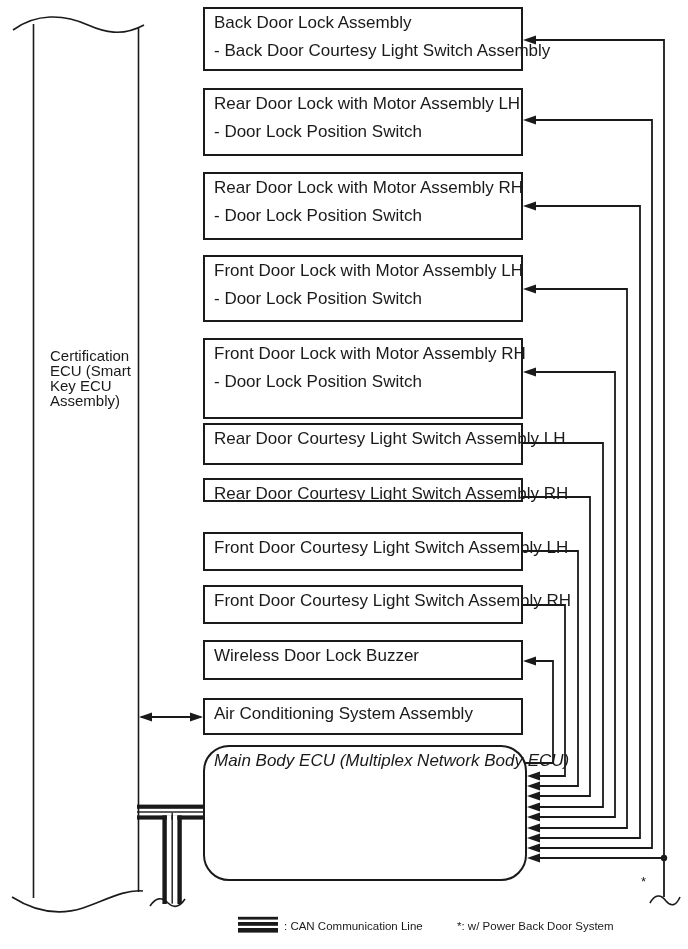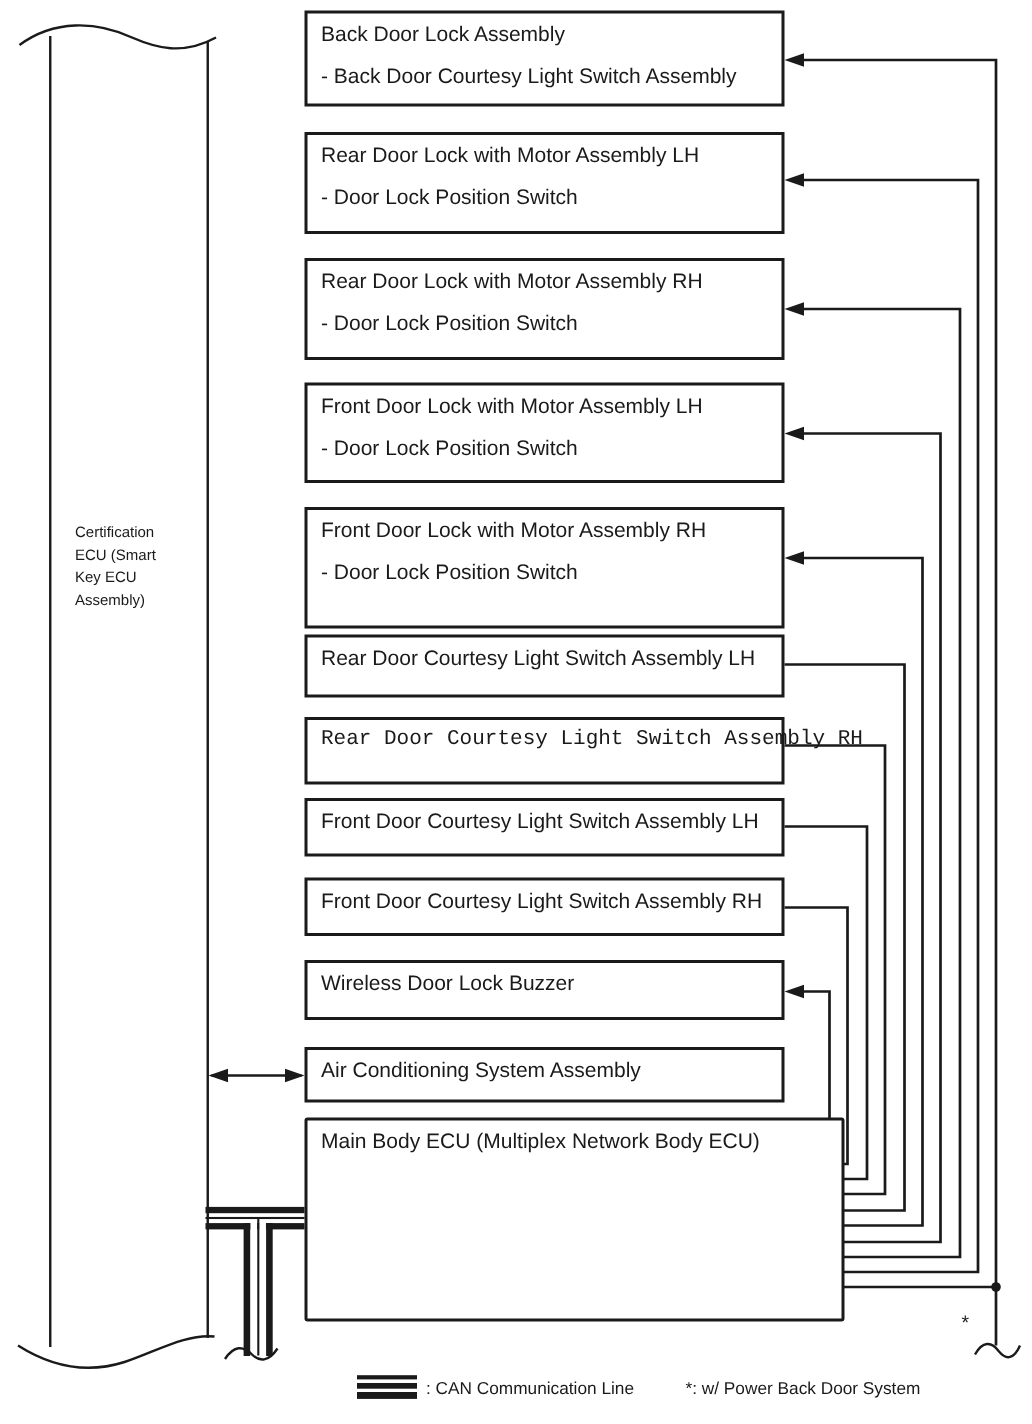--- a/index.html
+++ b/index.html
@@ -8,30 +8,30 @@
     font-family:"Liberation Sans", sans-serif; color:#1a1a1a; overflow:hidden;
   }
   #wires { position:absolute; left:0; top:0; width:688px; height:949px; }
   .ln   { fill:none; stroke:#1a1a1a; stroke-width:1.8; }
   .thin { fill:none; stroke:#1a1a1a; stroke-width:1.6; }
   .ah   { fill:#1a1a1a; stroke:none; }
   .box {
     position:absolute; left:203px; width:320px; box-sizing:border-box;
     border:2px solid #1a1a1a; background:#fff;
   }
-  .box.round { width:360px; border-radius:2px; }
+  .box.round { width:324px; border-radius:26px;font-style:italic; }
   .t, .s {
     position:absolute; left:9px; right:6px;
-    font-size:14px; line-height:13px; white-space:nowrap;
+    font-size:17px; line-height:13px; white-space:nowrap;
   }
   .t { top:7px; }
   .s { top:35px; }
   .bandlabel {
     position:absolute; left:50px; top:348px; width:92px;
-    font-size:10px; line-height:15px; white-space:pre-line;
+    font-size:15px; line-height:15px; white-space:pre-line;
   }
   .lbl { position:absolute; font-size:11.5px; line-height:14px; white-space:nowrap; }
   .star { position:absolute; left:641px; top:874px; font-size:13px; }
 </style>
 </head>
 <body>
 
 <div id="stage">
 
   <svg id="wires" viewBox="0 0 688 949" xmlns="http://www.w3.org/2000/svg">
@@ -153,21 +153,21 @@
 
   <div class="box" style="top:338px;height:81px;">
     <div class="t">Front Door Lock with Motor Assembly RH</div>
     <div class="s">- Door Lock Position Switch</div>
   </div>
 
   <div class="box" style="top:423px;height:42px;padding-left:24px;">
     <div class="t">Rear Door Courtesy Light Switch Assembly LH</div>
   </div>
 
-  <div class="box" style="top:478px;height:45px;font-family:Liberation Mono, monospace;">
+  <div class="box" style="top:478px;height:24px;">
     <div class="t">Rear Door Courtesy Light Switch Assembly RH</div>
   </div>
 
   <div class="box" style="top:532px;height:39px;">
     <div class="t">Front Door Courtesy Light Switch Assembly LH</div>
   </div>
 
   <div class="box" style="top:585px;height:39px;">
     <div class="t">Front Door Courtesy Light Switch Assembly RH</div>
   </div>

